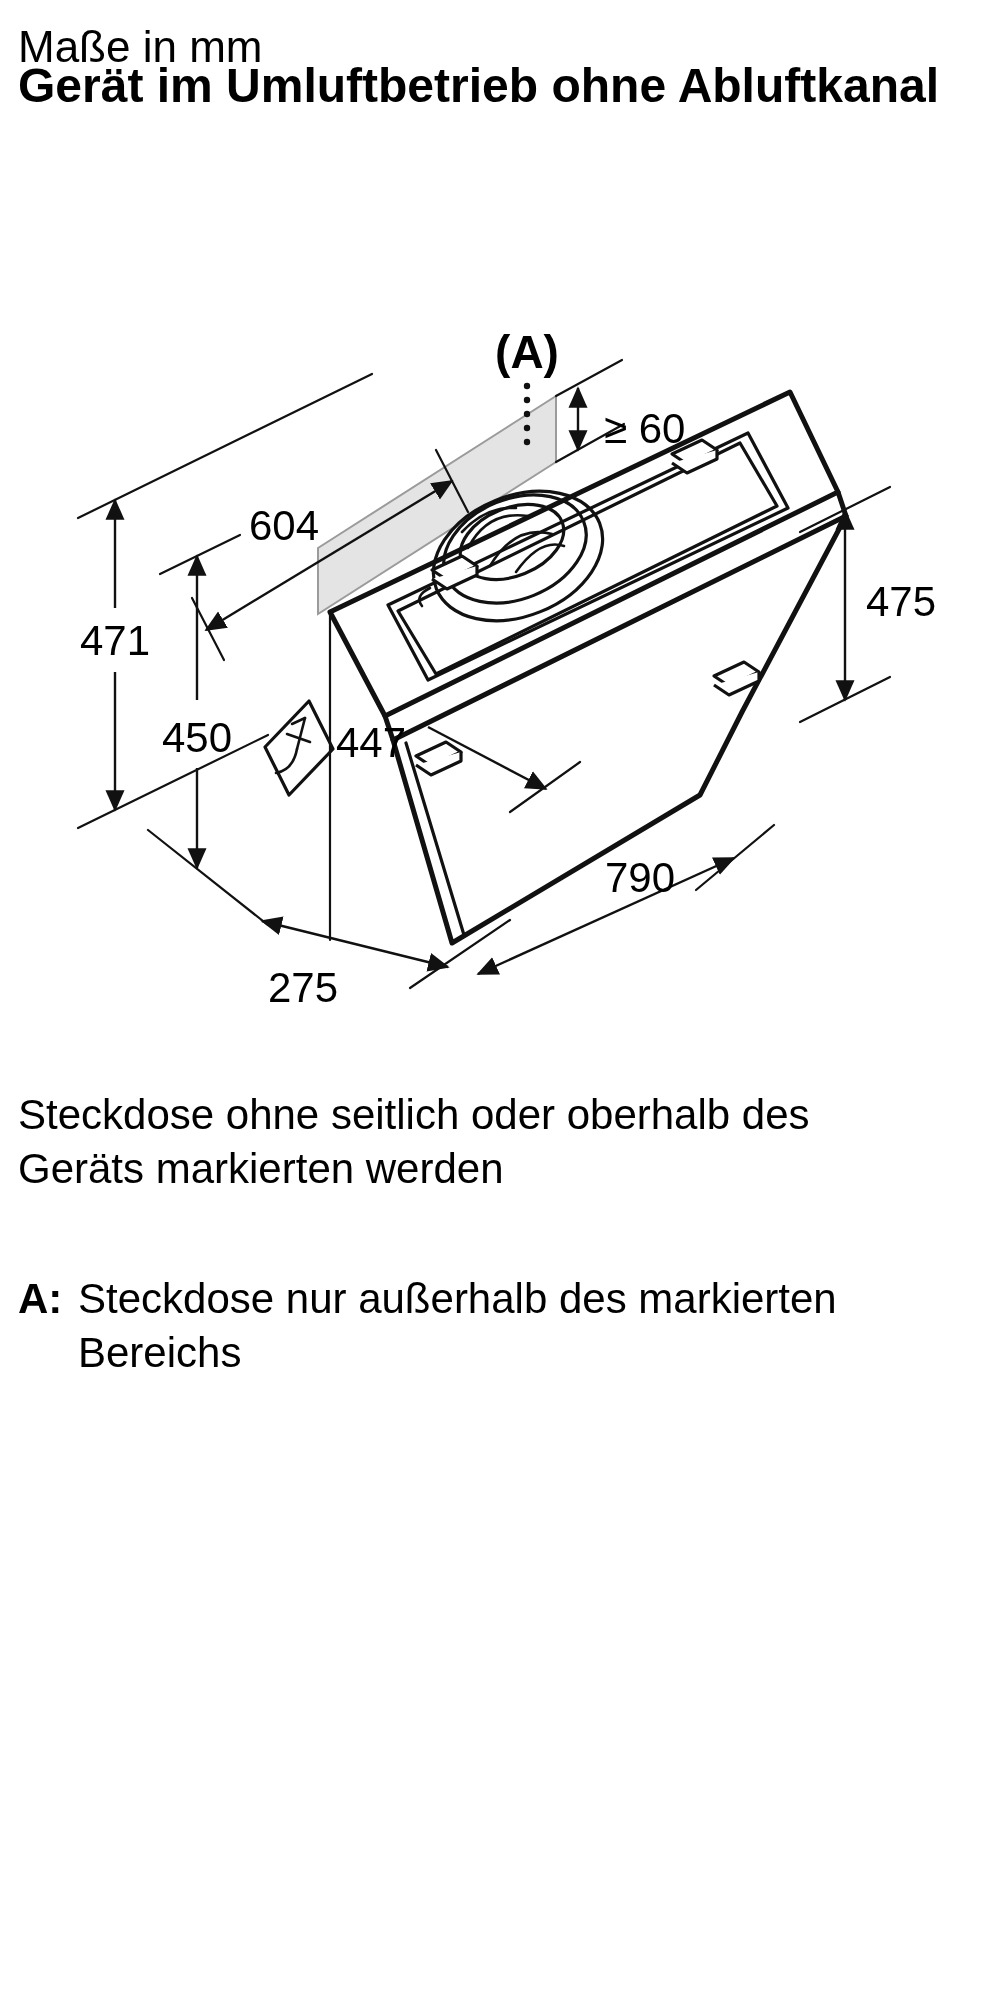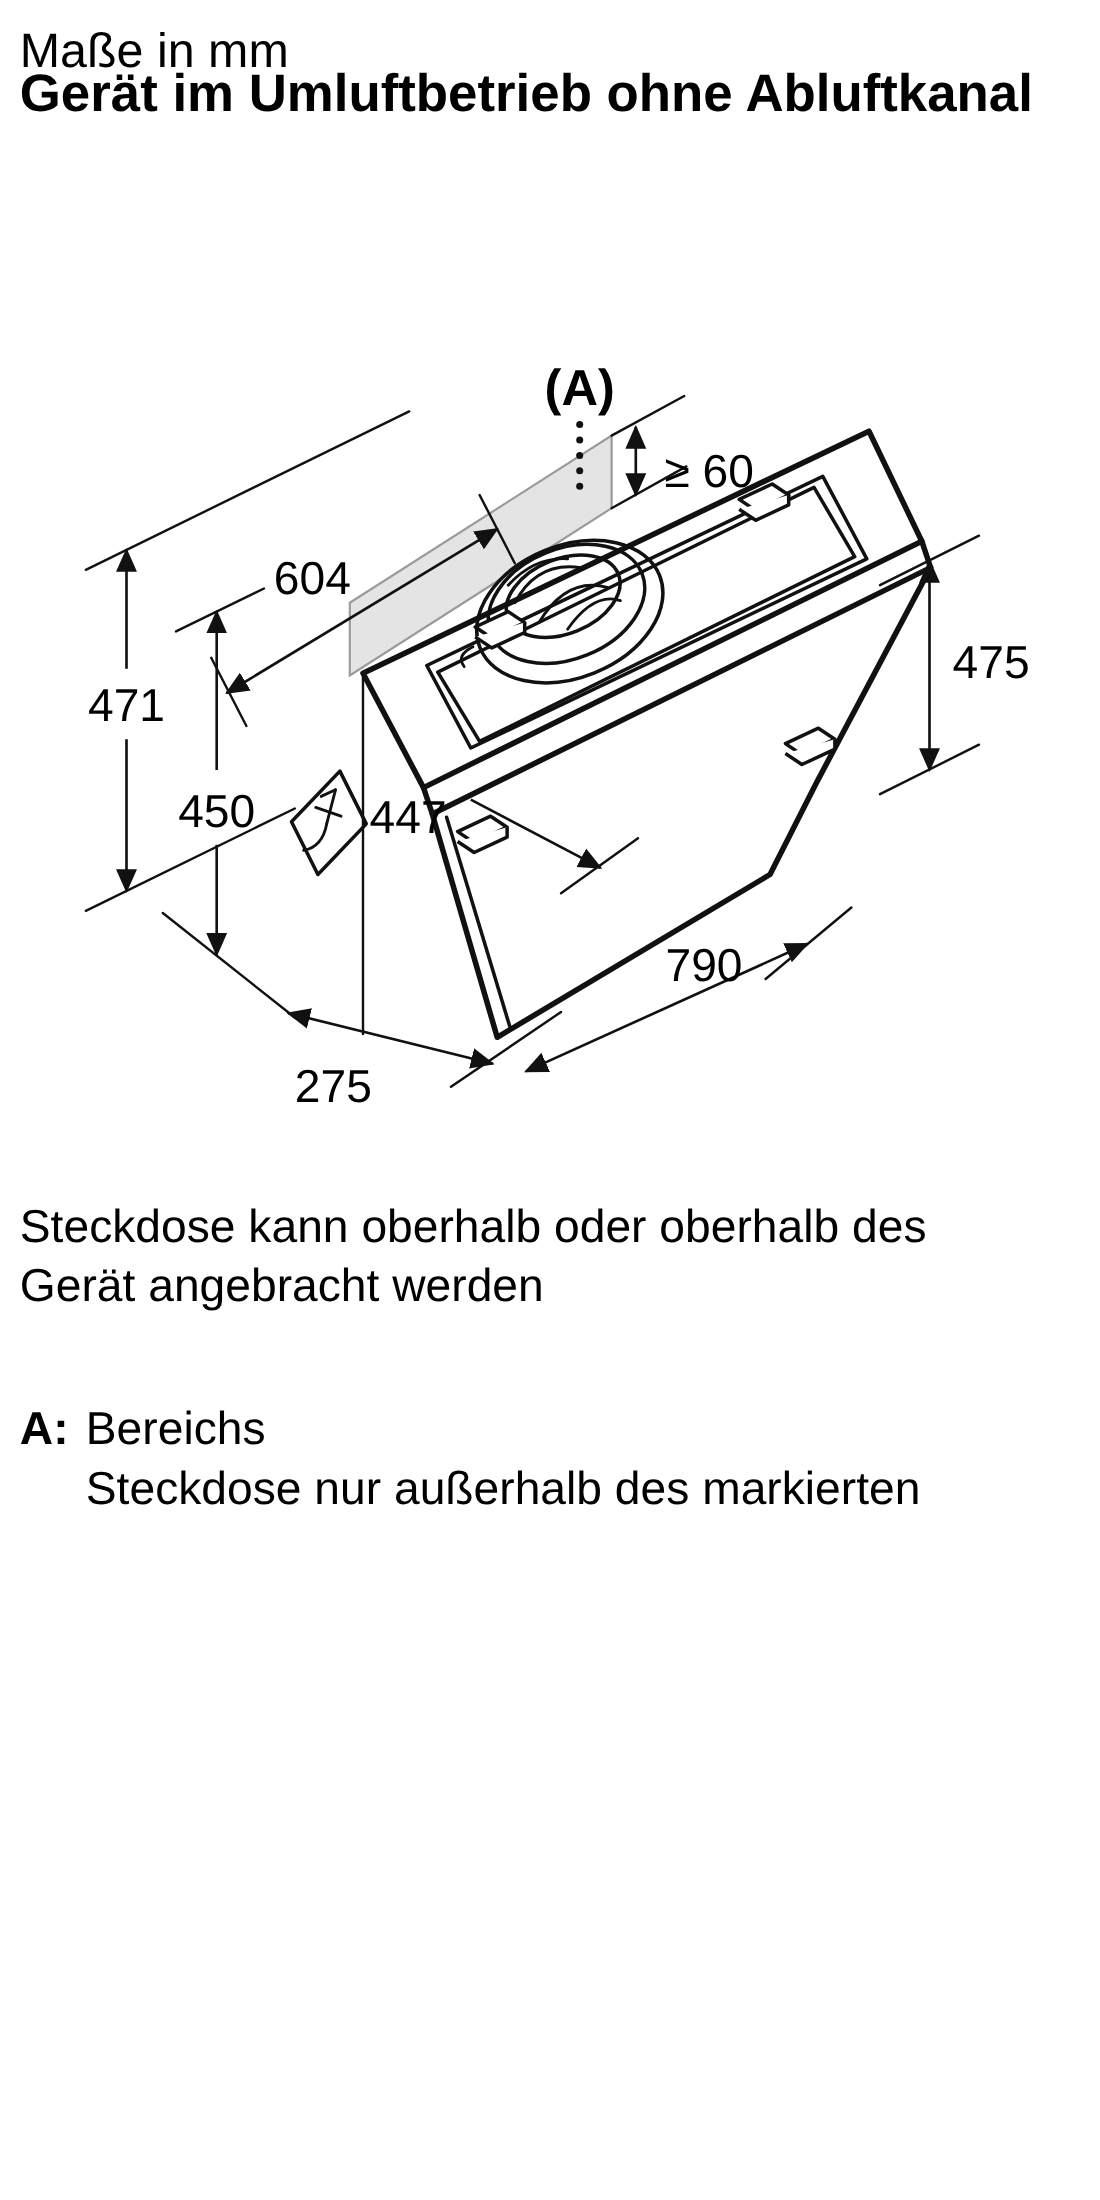--- a/index.html
+++ b/index.html
@@ -119,25 +119,25 @@
     <text class="dimlabel" x="284" y="540" text-anchor="middle">604</text>
     <text class="dimlabel" x="115" y="655" text-anchor="middle">471</text>
     <text class="dimlabel" x="197" y="752" text-anchor="middle">450</text>
     <text class="dimlabel" x="336" y="757" text-anchor="start">447</text>
     <text class="dimlabel" x="866" y="616" text-anchor="start">475</text>
     <text class="dimlabel" x="640" y="892" text-anchor="middle">790</text>
     <text class="dimlabel" x="268" y="1002" text-anchor="start">275</text>
   </svg>
 
   <div class="note" style="top:1088px;">
-    <div>Steckdose kann oberhalb oder oberhalb des</div>
-    <div>Gerät angebracht werden</div>
+    <div>Steckdose ohne seitlich oder oberhalb des</div>
+    <div>Geräts markierten werden</div>
   </div>
 
   <div class="note-a" style="top:1272px;">
     <div class="prefix">A:</div>
     <div>
+      <div>Steckdose nur außerhalb des markierten</div>
       <div>Bereichs</div>
-      <div>Steckdose nur außerhalb des markierten</div>
     </div>
   </div>
 
 </div>
 
 </body></html>

